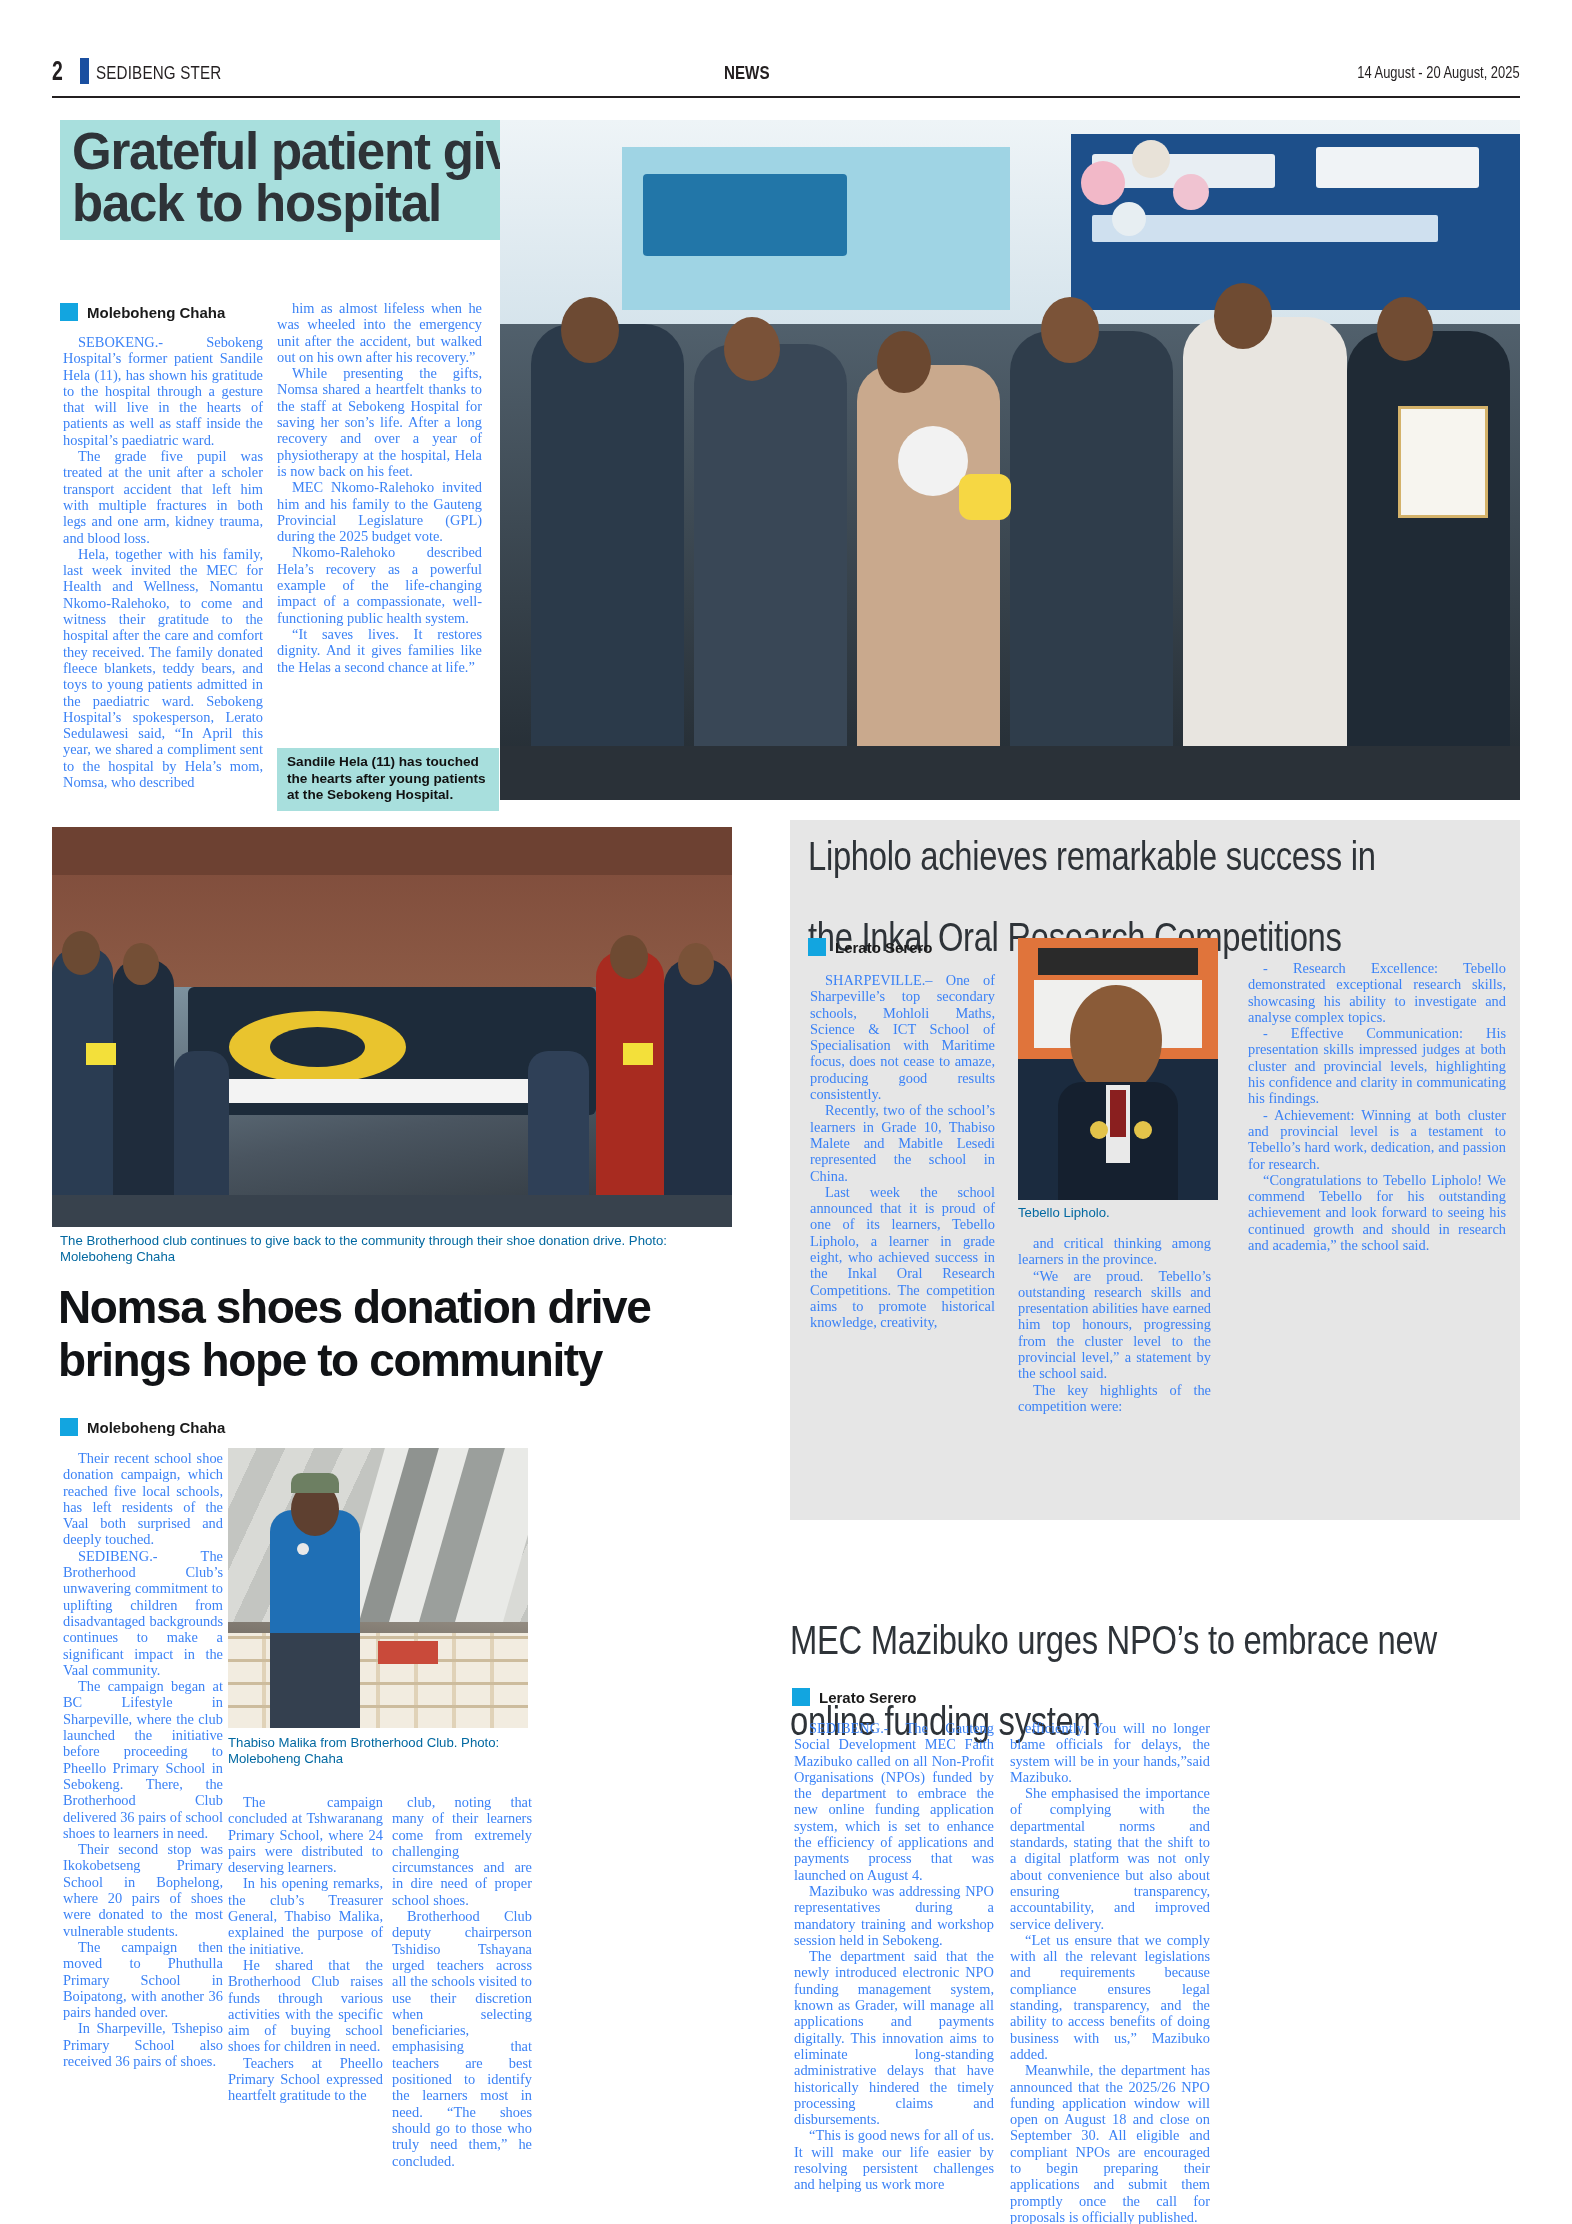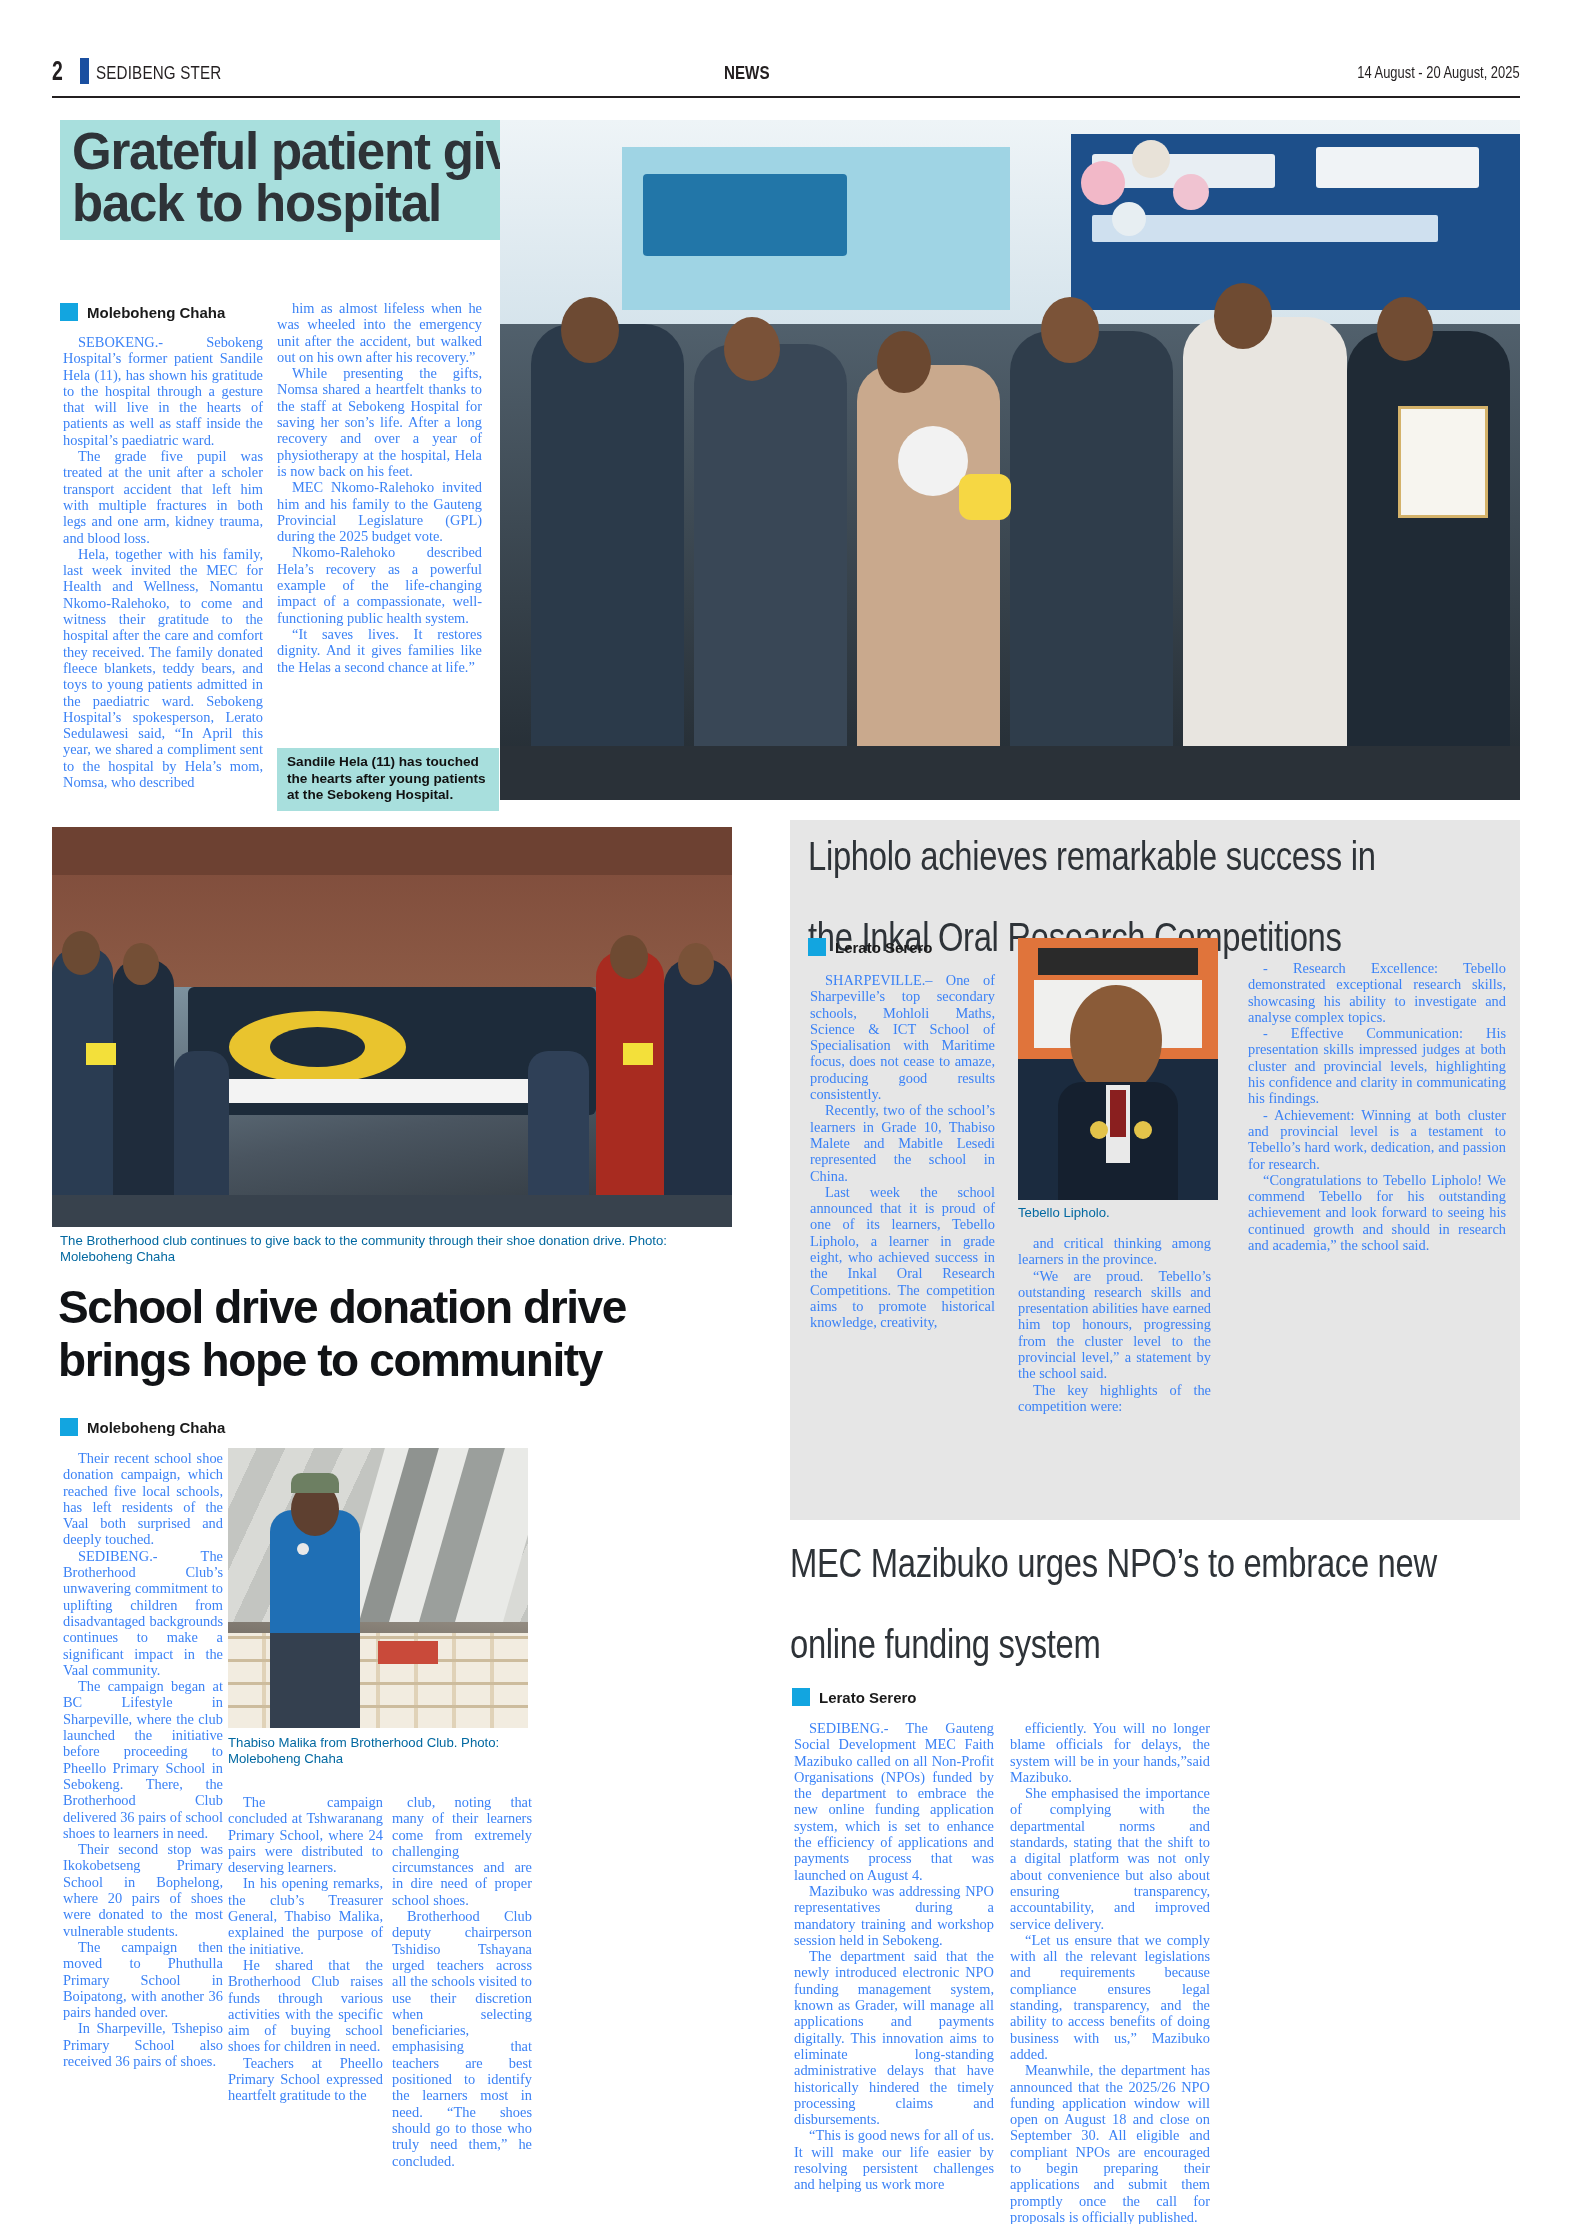--- a/index.html
+++ b/index.html
@@ -142,21 +142,21 @@
   #a3-head { position:absolute; left:58px; top:1285px; width:700px; }
   #a3-head .hl-plain { font-size:46px; }
   #a3-byline { position:absolute; left:60px; top:1418px; }
   #a3-c1 { position:absolute; left:63px; top:1450px; width:160px; }
   #a3-photo { left:228px; top:1448px; width:300px; height:280px; }
   #a3-photo-cap { position:absolute; left:228px; top:1735px; width:300px; }
   #a3-c2 { position:absolute; left:228px; top:1794px; width:155px; }
   #a3-c3 { position:absolute; left:392px; top:1794px; width:140px; }
 
   
-  #a4-head { position:absolute; left:790px; top:1543px; width:740px; }
+  #a4-head { position:absolute; left:790px; top:1620px; width:740px; }
   #a4-head .hl-light { font-size:41px; }
   #a4-byline { position:absolute; left:792px; top:1688px; }
   #a4-c1 { position:absolute; left:794px; top:1720px; width:200px; }
   #a4-c2 { position:absolute; left:1010px; top:1720px; width:200px; }
 </style>
 </head>
 <body>
 
 <div class="masthead">
   <span class="mh-page">2</span>
@@ -284,21 +284,21 @@
     <p>The key highlights of the competition were:</p>
   </div>
 <div id="lip-c3" class="body-col">
     <p>- Research Excellence: Tebello demonstrated exceptional research skills, showcasing his ability to investigate and analyse complex topics.</p>
     <p>- Effective Communication: His presentation skills impressed judges at both cluster and provincial levels, highlighting his confidence and clarity in communicating his findings.</p>
     <p>- Achievement: Winning at both cluster and provincial level is a testament to Tebello’s hard work, dedication, and passion for research.</p>
     <p>“Congratulations to Tebello Lipholo! We commend Tebello for his outstanding achievement and look forward to seeing his continued growth and should in research and academia,” the school said.</p>
   </div>
 
 <div id="a3-head">
-  <div class="hl-plain">School drive donation drive</div>
+  <div class="hl-plain">Nomsa shoes donation drive</div>
   <div class="hl-plain" style="margin-top:8px">brings hope to community</div>
 </div>
 <div id="a3-byline" class="byline">
   <span class="sq"></span>
   <span>Moleboheng Chaha</span>
 </div>
 <div id="a3-c1" class="body-col">
     <p>Their recent school shoe donation campaign, which reached five local schools, has left residents of the Vaal both surprised and deeply touched.</p>
     <p>SEDIBENG.- The Brotherhood Club’s unwavering commitment to uplifting children from disadvantaged backgrounds continues to make a significant impact in the Vaal community.</p>
     <p>The campaign began at BC Lifestyle in Sharpeville, where the club launched the initiative before proceeding to Pheello Primary School in Sebokeng. There, the Brotherhood Club delivered 36 pairs of school shoes to learners in need.</p>

